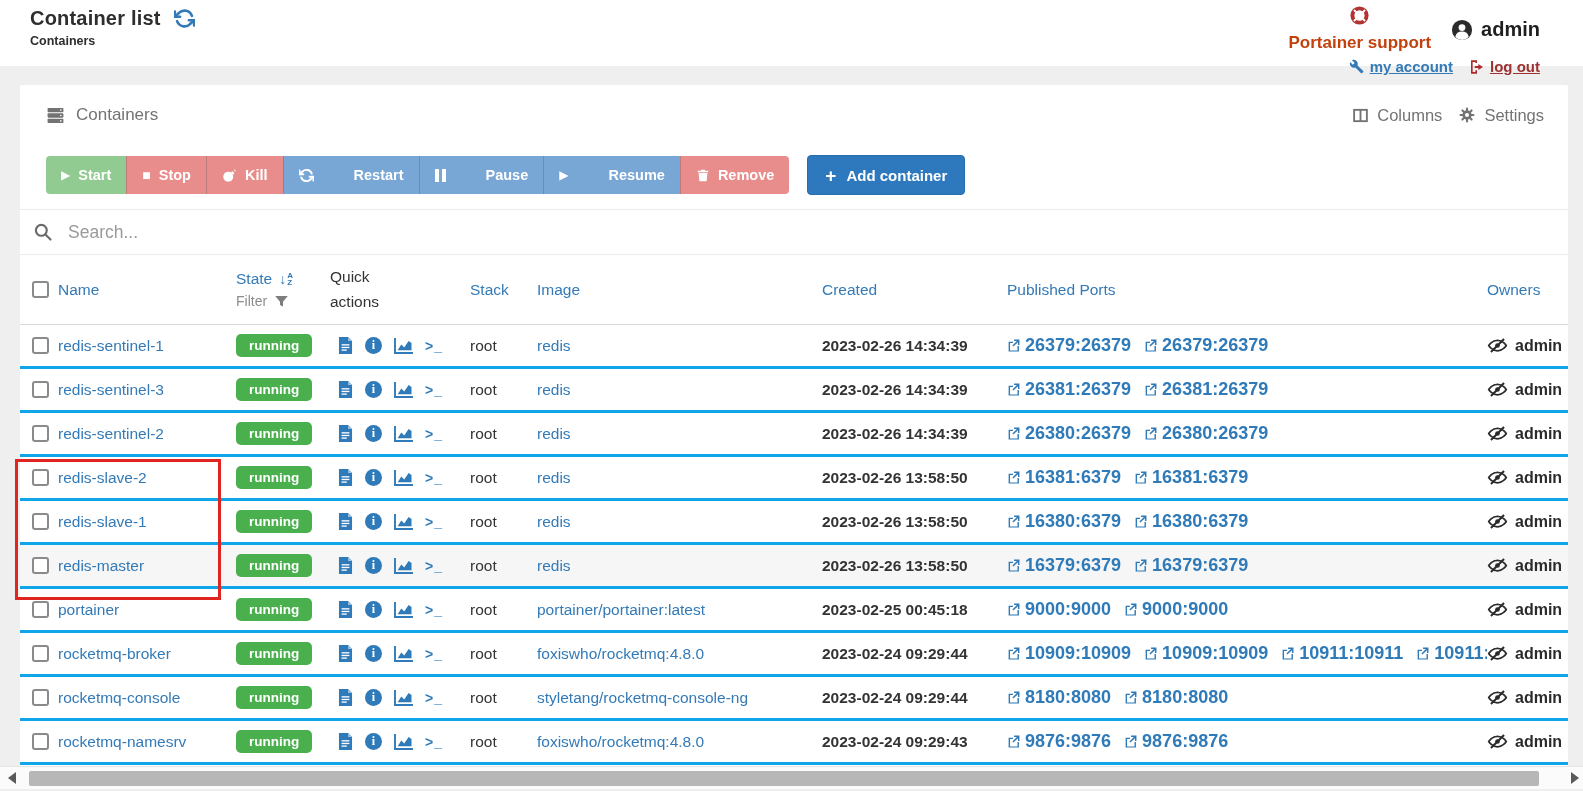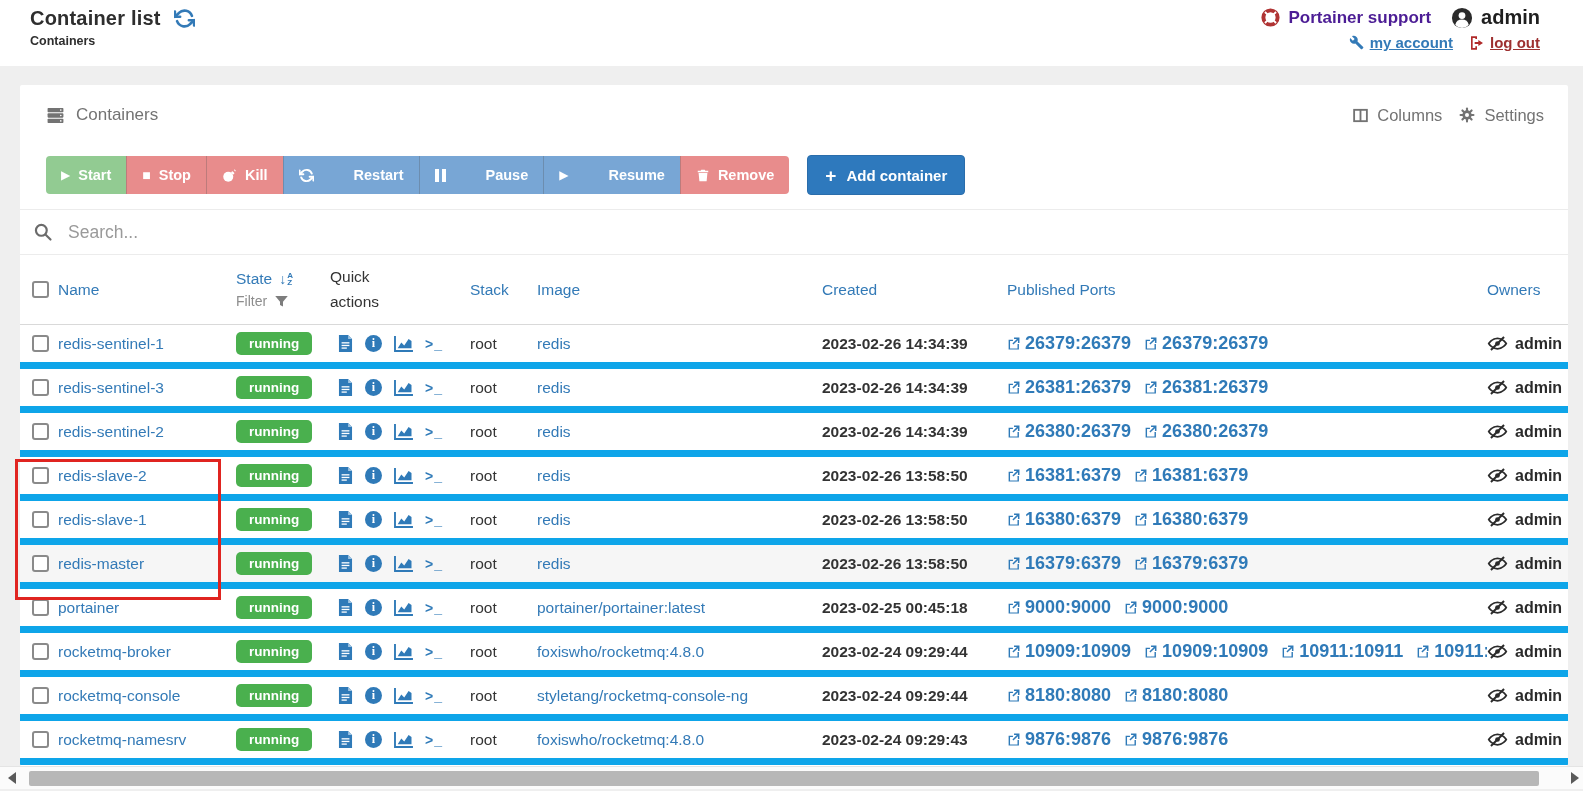--- a/index.html
+++ b/index.html
@@ -16,21 +16,21 @@
 
   
   .topbar { position:absolute; left:0; top:0; width:1583px; height:66px; background:#fff; }
   .title-block { position:absolute; left:30px; top:7px; }
   .title-row { display:flex; align-items:center; gap:13px; }
   .page-title { font-size:20px; font-weight:600; color:#2e2e2e; letter-spacing:.2px; }
   .refresh-ic { color:#337ab7; cursor:pointer; }
   .page-subtitle { font-size:12.5px; font-weight:700; color:#2e2e2e; margin-top:4px; }
   .top-right { position:absolute; right:43px; top:6px; text-align:right; }
   .tr-line1 { display:flex; justify-content:flex-end; align-items:center; gap:20px; }
-  .support-link { display:flex; align-items:center; gap:8px; color:#4c1d95; font-size:17px; font-weight:600; }
+  .support-link { display:flex; align-items:center; gap:8px; color:#c2410c; font-size:17px; font-weight:600;flex-direction:column; }
   .user-block { display:flex; align-items:center; gap:8px; color:#1f1f1f; font-size:20px; font-weight:600; }
   .tr-line2 { margin-top:5px; display:flex; justify-content:flex-end; align-items:center; gap:16px; }
   .account-link { display:flex; align-items:center; gap:6px; color:#337ab7; font-size:15px; font-weight:700; text-decoration:underline; }
   .logout-link { display:flex; align-items:center; gap:5px; color:#9e3131; font-size:15px; font-weight:700; text-decoration:underline; }
 
   
   .panel { position:absolute; left:20px; top:85px; width:1548px; height:681px; background:#fff; overflow:hidden; border-radius:2px; }
   .panel-hdr { height:60px; display:flex; align-items:center; justify-content:space-between; padding:0 24px 0 26px; }
   .panel-hdr-left { display:flex; align-items:center; gap:11px; color:#737373; font-size:17px; }
   .panel-hdr-right { display:flex; align-items:flex-end; gap:16px; color:#737373; font-size:16.5px; }
@@ -61,21 +61,21 @@
   .thead-row { height:70px; border-bottom:1px solid #d9d9d9; }
   .hcell { color:#337ab7; font-size:15.5px; font-weight:500; }
   .hcell-quick { color:#333; width:84px; line-height:1.55; }
   .cb { appearance:none; -webkit-appearance:none; width:17px; height:17px; border:2px solid #8a8a8a; border-radius:3px; background:#fff; margin-left:12px; cursor:pointer; display:block; }
   .state-l1 { display:flex; align-items:center; gap:7px; }
   .state-l2 { display:flex; align-items:center; gap:7px; margin-top:5px; color:#8d8d8d; font-size:14px; font-weight:400; }
   .sort-ic { display:inline-flex; align-items:center; color:#337ab7; }
   .sort-ic .arr { font-size:14px; font-weight:700; }
   .sort-ic .az { display:flex; flex-direction:column; font-size:8px; font-weight:700; line-height:7px; margin-left:1px; }
 
-  .trow { height:44px; border-bottom:7px solid #0ea5e9; }
+  .trow { height:44px; border-bottom:3px solid #0ea5e9; }
   .trow.shaded { background:#f6f6f6; }
   .name-link { color:#337ab7; font-size:15.5px; font-weight:500; }
   .badge { display:inline-block; background:#4ab04e; color:#fff; font-weight:700; font-size:13.5px; padding:4px 13px; border-radius:5px; }
   .qa-cell { display:flex; align-items:center; gap:12px; padding-left:8px; }
   .qa { color:#2f7ab8; display:inline-flex; }
   .info-ic { display:inline-flex; align-items:center; justify-content:center; width:17px; height:17px; border-radius:50%; background:#2f7ab8; color:#fff; font-size:12px; font-weight:700; font-family:"Liberation Serif", serif; }
   .console-ic { color:#2f7ab8; font-weight:700; font-size:14px; letter-spacing:1px; }
   .stack-cell { color:#333; font-size:15.5px; font-weight:500; }
   .image-link { color:#337ab7; font-size:15.5px; font-weight:500; }
   .created-cell { color:#333; font-size:15.5px; font-weight:700; }

